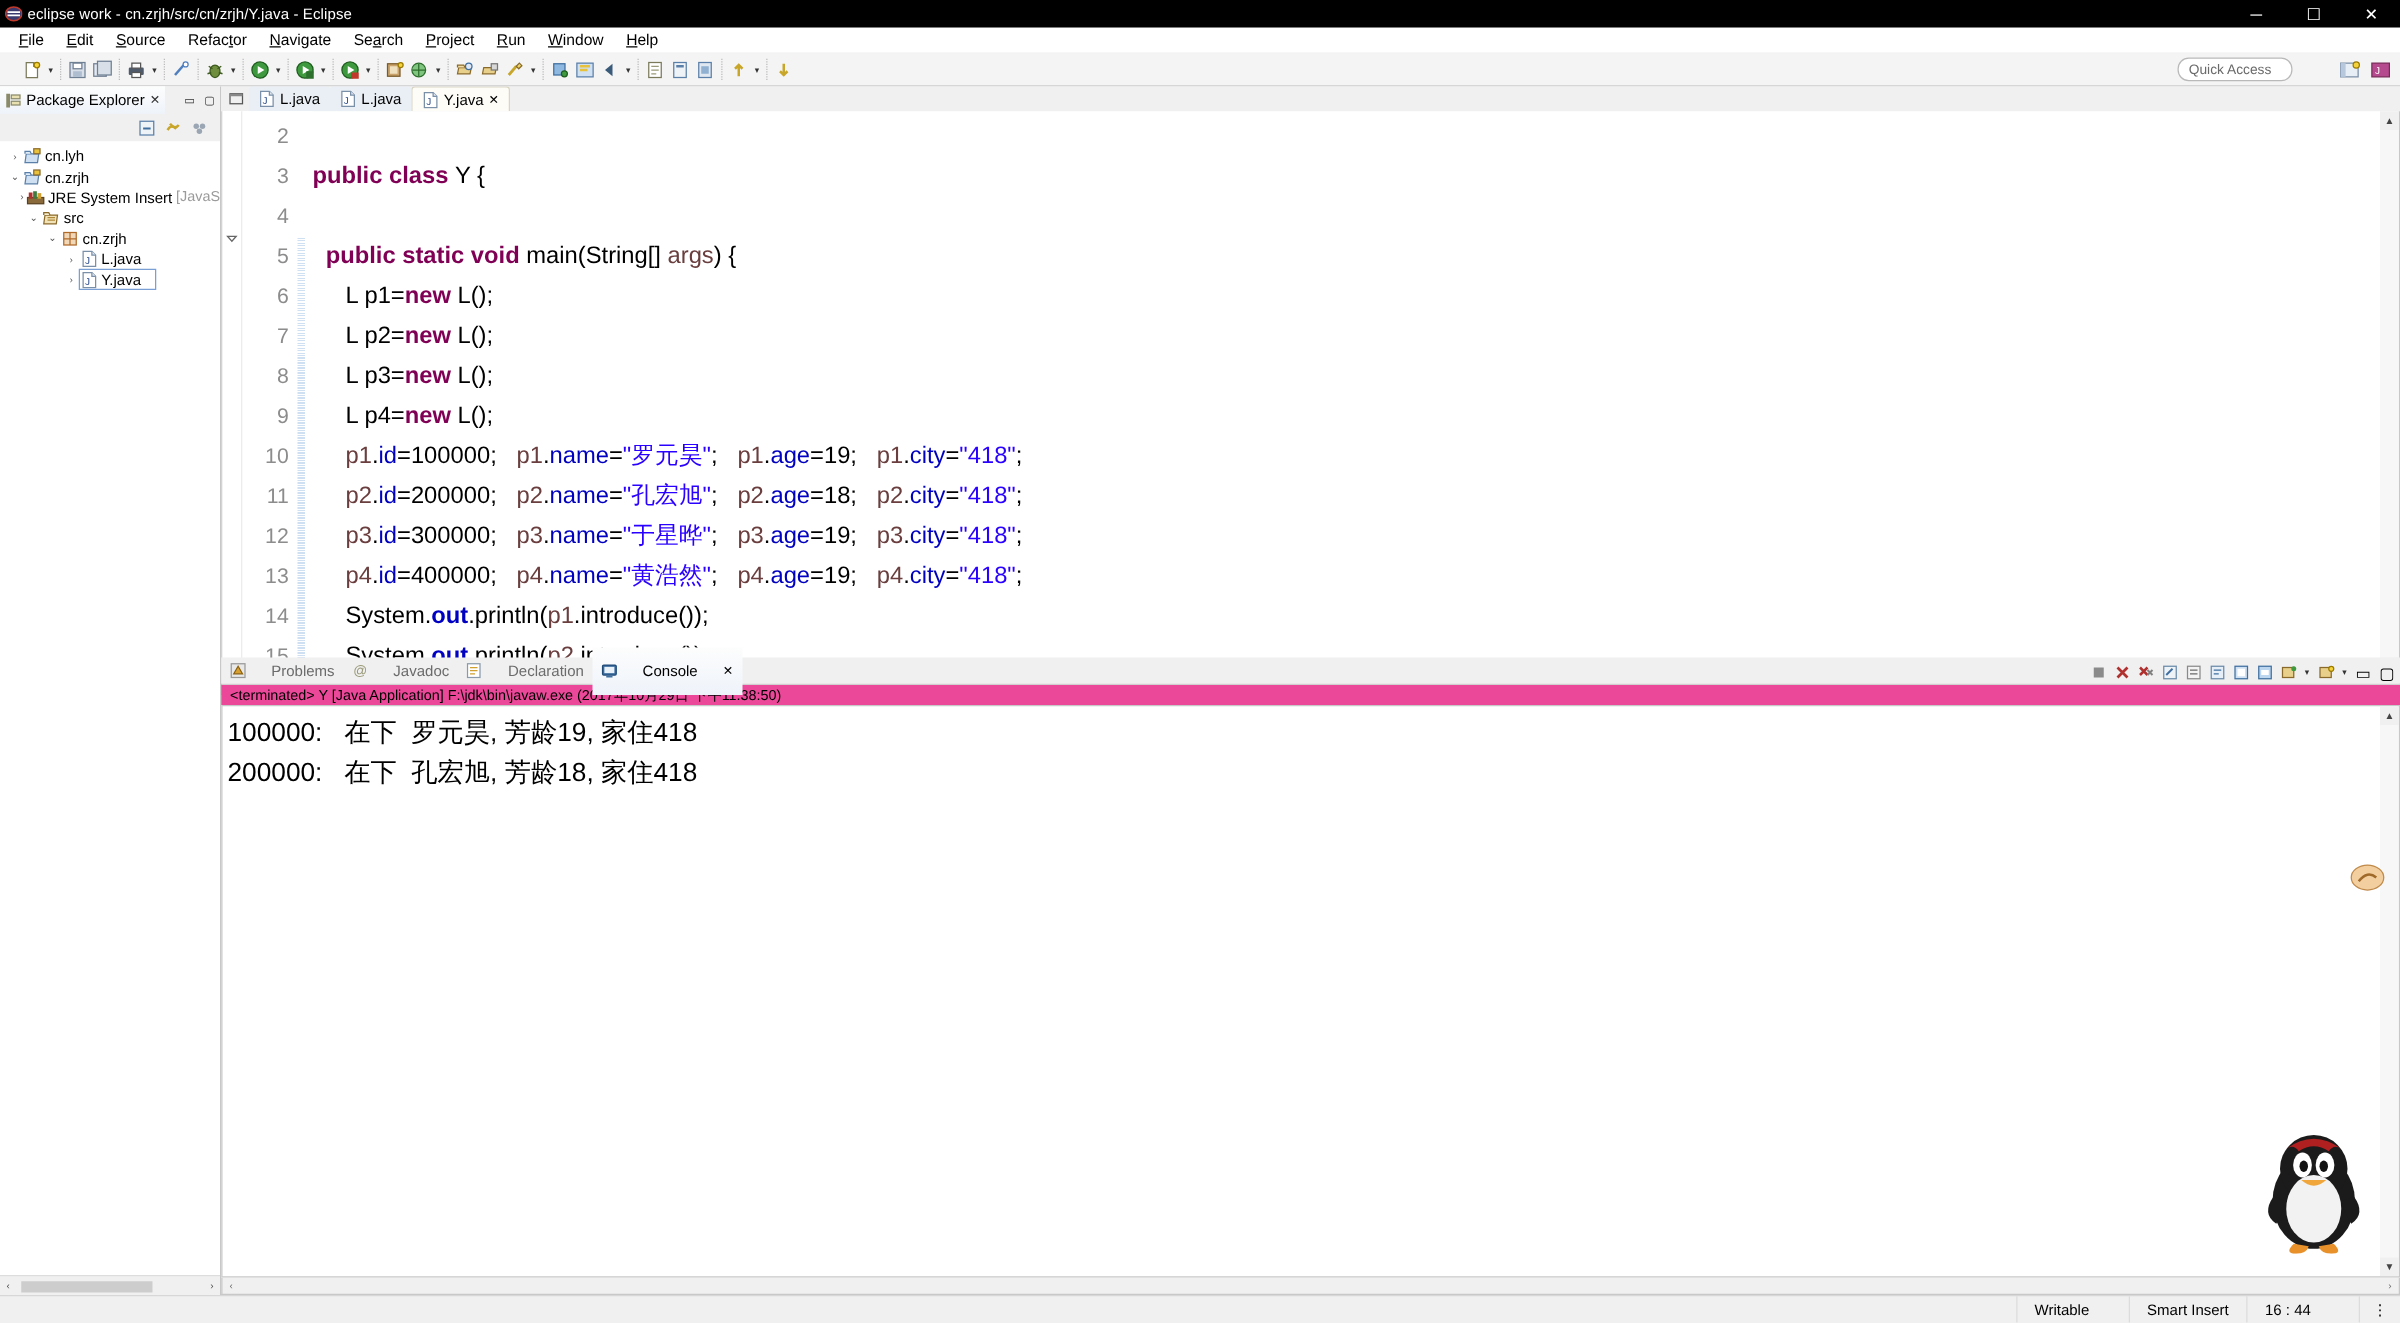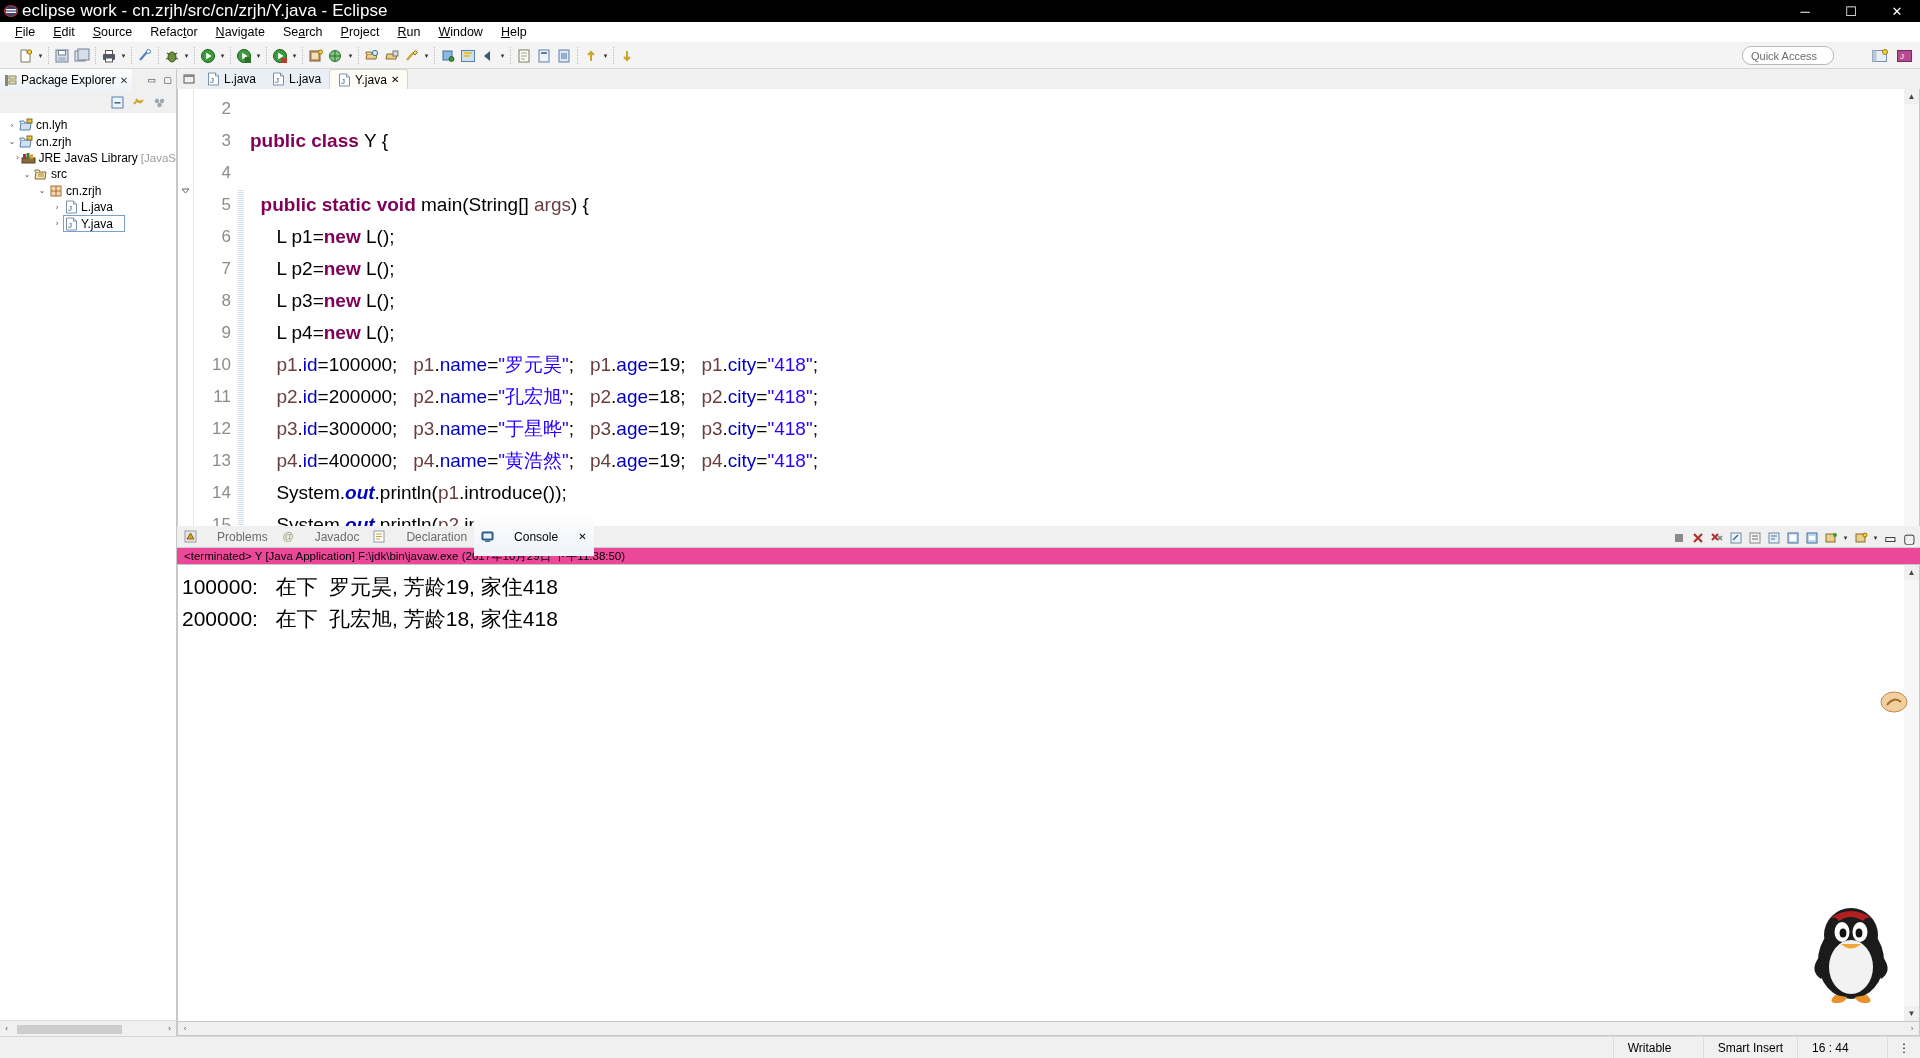--- a/index.html
+++ b/index.html
@@ -11,21 +11,21 @@
     color:#000;
     -webkit-font-smoothing: antialiased;
   }
 
   
   #titlebar{
     height:22px; background:#000; color:#fff;
     display:flex; align-items:center; position:relative;
   }
   #titlebar .tb-icon{ width:22px; height:22px; display:flex; align-items:center; justify-content:center; }
-  #titlebar .tb-title{ font-size:17px; letter-spacing:.1px; }
+  #titlebar .tb-title{ font-size:12px; letter-spacing:.1px; }
   #win-buttons{ position:absolute; right:0; top:0; height:22px; display:flex; }
   #win-buttons div{ width:46px; height:22px; display:flex; align-items:center; justify-content:center;
      color:#fff; font-size:13px; }
 
   
   #menubar{
     height:21px; background:#fff; display:flex; align-items:center;
     padding-left:6px; border-bottom:1px solid #f0f0f0;
   }
   #menubar .mi{ padding:2px 9px; font-size:12.5px; color:#000; }
@@ -96,21 +96,21 @@
            color:#8c8c8c; font-family:"Liberation Sans",sans-serif; font-size:17px; line-height:32px;}
   #folding{ width:12px; background:#fff; padding-top:4px; position:relative;}
   #changebar{ position:absolute; left:0; top:100px; width:6px; bottom:0;
               background:repeating-linear-gradient(0deg,#cfe0f2,#cfe0f2 1px,#fff 1px,#fff 2px);}
   #code{ flex:1; padding-top:4px; overflow:hidden; font-family:"Liberation Sans",sans-serif;
          font-size:19px; line-height:32px; white-space:pre; }
   #code .kw{ color:#7f0055; font-weight:bold;}
   #code .fld{ color:#0000c0;}
   #code .str{ color:#2a00ff;}
   #code .var{ color:#6a3e3e;}
-  #code .stat{ color:#0000c0; font-weight:bold; font-style:italic;}
+  #code .stat{ color:#0000c0; font-weight:bold; }
   #code .pl{ color:#000;}
   #ed-vscroll{ width:15px; background:#f0f0f0; display:flex; flex-direction:column; align-items:center;}
   #ed-vscroll .ar{ width:15px;height:15px; display:flex;align-items:center;justify-content:center;font-size:8px;color:#444;}
   #ed-vscroll .track{ flex:1; width:15px; background:#f7f7f7;}
   #ed-hscroll{ height:14px; background:#f0f0f0; display:flex; align-items:center; border:1px solid #c8c8c8; border-top:none;}
   #ed-hscroll .ar{ width:14px;height:13px;display:flex;align-items:center;justify-content:center;font-size:8px;color:#666;}
 
   
   #bottom{ flex:1; display:flex; flex-direction:column; margin-top:2px;}
   #bt-tabrow{ height:21px; display:flex; align-items:center; background:#f0f0f0; position:relative;}
@@ -423,21 +423,21 @@
           <span style="width:21px"></span>
           <span class="tw">›</span>
           <span class="ticon">
             <svg width="15" height="14" viewBox="0 0 15 14">
               <rect x="1" y="7" width="13" height="5" fill="#8a6a3a" stroke="#5a4020"></rect>
               <rect x="2" y="3" width="3" height="5" fill="#b03030"></rect>
               <rect x="5.5" y="2" width="3" height="6" fill="#3f7a3f"></rect>
               <rect x="9" y="3.5" width="3" height="4.5" fill="#d0a030"></rect>
             </svg>
           </span>
-          <span class="tlabel">JRE JavaS Library</span>
+          <span class="tlabel">JRE System Insert</span>
           <span class="tsub">[JavaS</span>
         </div>
         <div class="trow">
           <span style="width:21px"></span>
           <span class="tw">⌄</span>
           <span class="ticon">
             <svg width="15" height="14" viewBox="0 0 15 14">
               <path d="M1 12 L2 5 h10 l-1 7z" fill="#f2e2b8" stroke="#8a6a2a"></path>
               <path d="M1 5 V3 h4 l1 2" fill="#f7eed0" stroke="#8a6a2a"></path>
               <path d="M4 7 h6 M4 9 h6" stroke="#b08a3a"></path>

